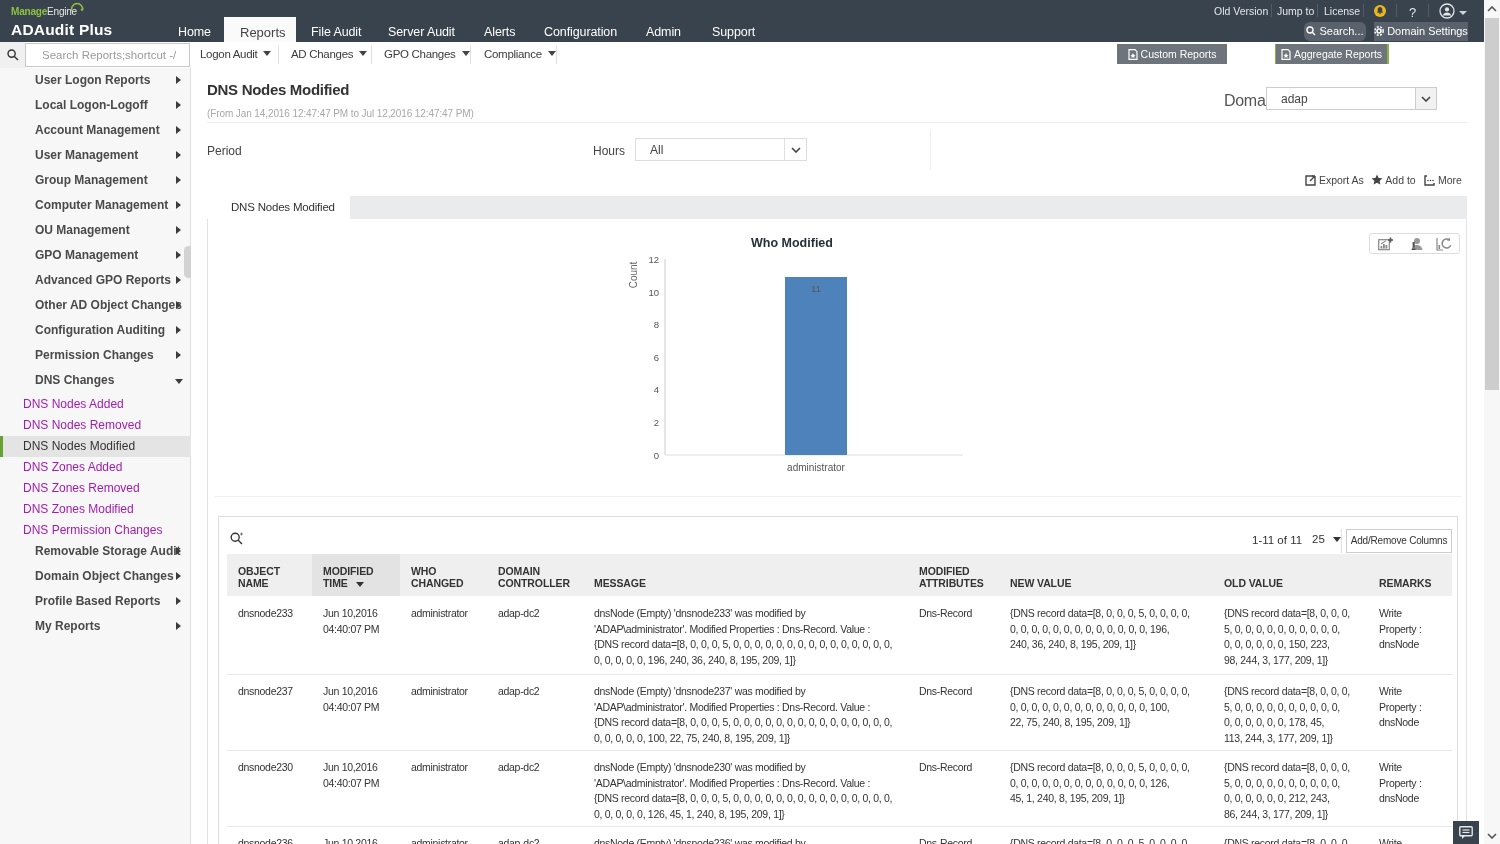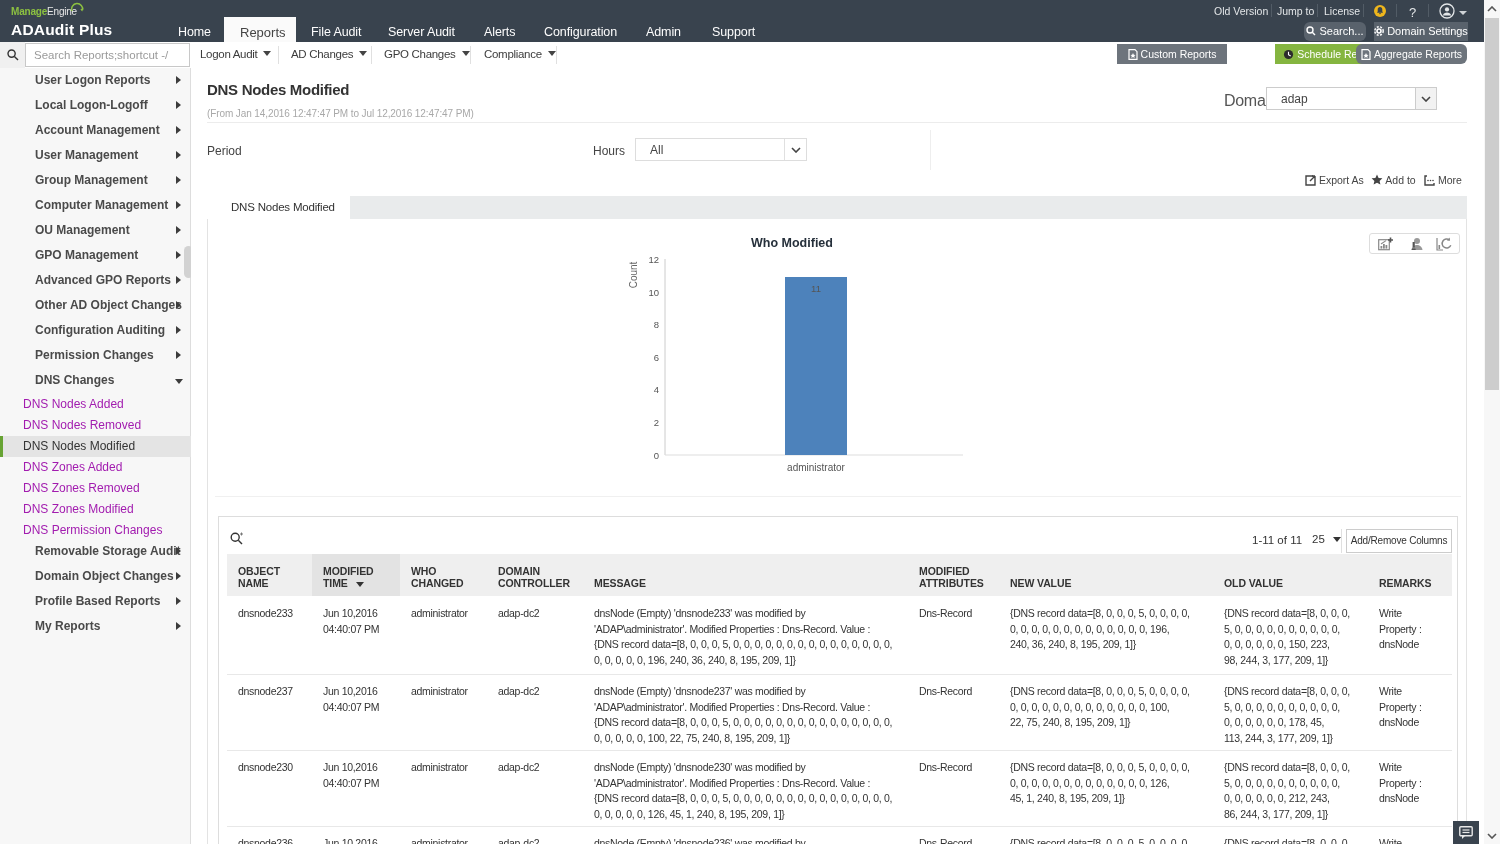--- a/index.html
+++ b/index.html
@@ -16,21 +16,21 @@
 .navitem { position:absolute; top:25px; font-size:12.5px; color:#fdfdfd; letter-spacing:-0.1px; }
 #navtab { position:absolute; left:224px; top:17px; width:72px; height:25px; background:#fafafa; }
 #navtab span { position:absolute; left:16px; top:8px; font-size:13px; color:#444; }
 
 
 .dbtn { position:absolute; top:22px; height:19px; background:#59626c; color:#fff; font-size:11px; line-height:19px; text-align:center; white-space:nowrap; }
 
 
 #menubar { position:absolute; left:0; top:42px; width:1500px; height:26px; background:#fff; }
 #searchiconbox { position:absolute; left:0; top:0; width:25px; height:26px; background:#f0f0f0; }
-#searchinput { position:absolute; left:25px; top:1px; width:165px; height:24px; border:1px solid #c8c8c8; background:#fff; color:#9a9a9a; font-size:11.5px; line-height:22px; padding-left:8px; white-space:nowrap; overflow:hidden; }
+#searchinput { position:absolute; left:25px; top:1px; width:165px; height:24px; border:1px solid #c8c8c8; background:#fff; color:#9a9a9a; font-size:11.5px; line-height:22px; padding-left:16px; white-space:nowrap; overflow:hidden; }
 .menucat { position:absolute; top:6px; font-size:11.5px; color:#3c3c3c; white-space:nowrap; letter-spacing:-0.3px; }
 .menusep { position:absolute; top:4px; width:1px; height:18px; background:#e0e0e0; }
 .caret { display:inline-block; width:0; height:0; border-left:4px solid transparent; border-right:4px solid transparent; border-top:5px solid #444; vertical-align:middle; margin-left:6px; margin-bottom:2px; }
 .rbtn { position:absolute; top:2px; height:20px; color:#fff; font-size:10.5px; line-height:20px; text-align:center; white-space:nowrap; }
 
 
 #sidebar { position:absolute; left:0; top:68px; width:191px; height:776px; background:#f7f7f7; border-right:1px solid #ddd; }
 .snav { position:absolute; left:0; width:191px; height:25px; font-size:12px; font-weight:bold; color:#4a4a4a; line-height:25px; }
 .snav .txt { position:absolute; left:12px;margin-left:23px; }
 .snav .arr { position:absolute; right:10px; top:8px; width:0; height:0; border-top:4px solid transparent; border-bottom:4px solid transparent; border-left:5px solid #3c3c3c; }
@@ -168,21 +168,21 @@
     <div class="menusep" style="left:556px"></div>
 
     <div class="rbtn" style="left:1117px; width:110px; background:#6d747c;"><svg width="10" height="11" viewBox="0 0 10 11" style="vertical-align:-2px;margin-right:3px">
           <path d="M1 0.7 L7 0.7 L9 2.7 L9 10.3 L1 10.3 Z" fill="none" stroke="#fff" stroke-width="1.2"></path>
           <path d="M5 4 L5.8 5.7 L7.6 5.9 L6.3 7.1 L6.6 8.9 L5 8 L3.4 8.9 L3.7 7.1 L2.4 5.9 L4.2 5.7 Z" fill="#fff"></path>
         </svg>Custom Reports</div>
     <div class="rbtn" style="left:1231px; width:114px; background:#85b540;margin-left:44px;"><svg width="11" height="11" viewBox="0 0 11 11" style="vertical-align:-2px;margin-right:3px">
           <circle cx="5.5" cy="5.5" r="4.6" fill="#2c2c2c"></circle>
           <path d="M5.5 2.8 L5.5 5.7 L7.7 6.9" stroke="#fff" stroke-width="1.1" fill="none"></path>
         </svg>Schedule Reports</div>
-    <div class="rbtn" style="left:1356px; width:111px; background:#6d747c;border-radius:6px;"><svg width="10" height="11" viewBox="0 0 10 11" style="vertical-align:-2px;margin-right:3px">
+    <div class="rbtn" style="left:1276px; width:111px; background:#6d747c;"><svg width="10" height="11" viewBox="0 0 10 11" style="vertical-align:-2px;margin-right:3px">
           <path d="M1 0.7 L7 0.7 L9 2.7 L9 10.3 L1 10.3 Z" fill="none" stroke="#fff" stroke-width="1.2"></path>
           <path d="M5 4 L5.8 5.7 L7.6 5.9 L6.3 7.1 L6.6 8.9 L5 8 L3.4 8.9 L3.7 7.1 L2.4 5.9 L4.2 5.7 Z" fill="#fff"></path>
         </svg>Aggregate Reports</div>
   </div>
 
   <div id="sidebar">
     <div class="snav" style="top:0px">
         <span class="txt">User Logon Reports</span>
         <span class="arr"></span>
       </div>

